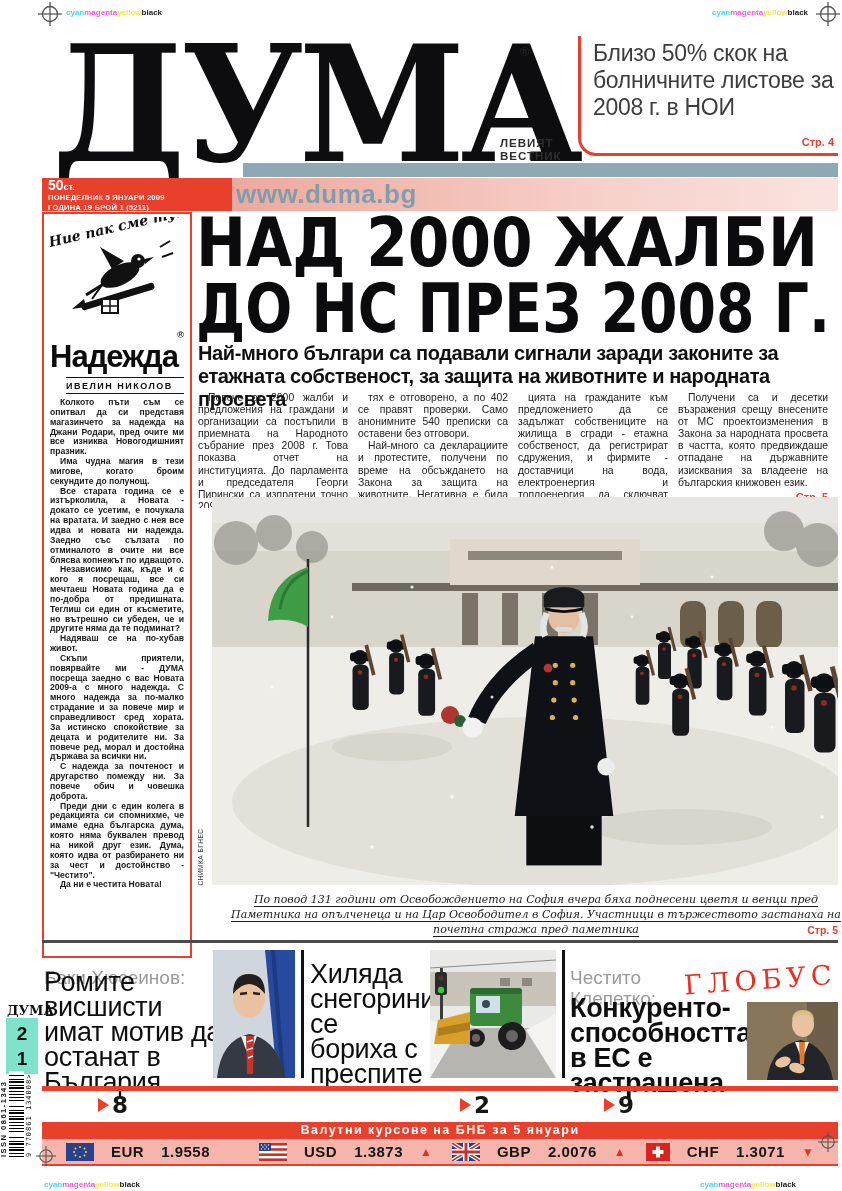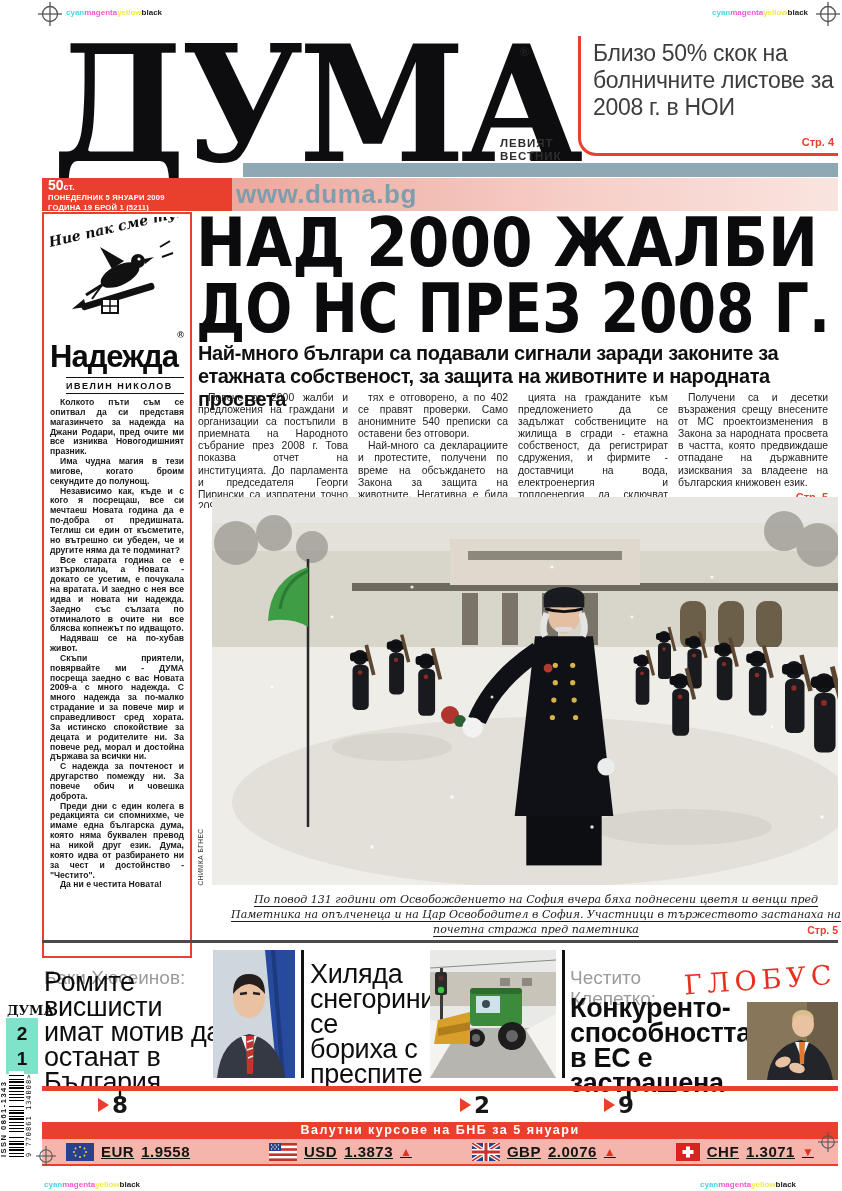--- a/index.html
+++ b/index.html
@@ -90,21 +90,21 @@
   .ptr { display:flex; align-items:center; gap:3px; top:1092px; }
   .ptr .tri { width:0; height:0; border-left:11px solid #e8402c; border-top:7px solid transparent; border-bottom:7px solid transparent; }
   .ptr .num { font-size:23px; font-weight:bold; color:#161616; font-family:"DejaVu Sans", sans-serif; }
   .pt1 { left:98px; } .pt2 { left:460px; } .pt3 { left:604px; }
 
   
   .curhdr { left:42px; top:1122px; width:796px; height:17px; background:#e8402c; color:#fff;
     text-align:center; font-size:12.5px; font-weight:bold; letter-spacing:1.5px; line-height:17px; }
   .curbar { left:42px; top:1139px; width:796px; height:27px; background:#f5b5ac;
     border-bottom:2px solid #e8402c; display:flex; align-items:center; justify-content:space-between; padding:0 24px; }
-  .curitem { display:flex; align-items:center; gap:7px;text-decoration:underline; }
+  .curitem { display:flex; align-items:center; gap:17px; }
   .curtext { font-size:15px; font-weight:bold; color:#151515; letter-spacing:0.5px; }
   .curarrow { color:#e8301f; font-size:12px; width:12px; }
 
   
   .brand-sm { left:7px; top:1003px; font-family:"DejaVu Serif", serif; font-weight:bold; font-size:13px; color:#0d0d0f; }
   .mintbox { left:6px; top:1018px; width:32px; height:56px; background:#7fe2cb; text-align:center; padding-top:3px; }
   .mintbox div { font-size:19px; font-weight:bold; line-height:25px; color:#111; }
   .barcode { left:-22px; top:1092px; width:86px; height:44px; transform:rotate(-90deg); }
   .issn { font-size:7.5px; font-weight:bold; letter-spacing:1.5px; color:#111; }
   .stripes { height:15px; margin:1px 0;
@@ -177,22 +177,22 @@
         <line x1="110" y1="30" x2="120" y2="24" stroke="#111" stroke-width="2"></line>
         <line x1="112" y1="40" x2="123" y2="36" stroke="#111" stroke-width="2"></line>
       </g>
     </svg>
     <div class="edit-reg">®</div>
     <div class="edit-title">Надежда</div>
     <div class="edit-author">ИВЕЛИН НИКОЛОВ</div>
     <div class="edit-text">
       <p>Колкото пъти съм се опитвал да си представя магазинчето за надежда на Джани Родари, пред очите ми все изниква Новогодишният празник.</p>
       <p>Има чудна магия в тези мигове, когато броим секундите до полунощ.</p>
+      <p>Все старата година се е изтърколила, а Новата - докато се усетим, е почукала на вратата. И заедно с нея все идва и новата ни надежда. Заедно със сълзата по отминалото в очите ни все блясва копнежът по идващото.</p>
       <p>Независимо как, къде и с кого я посрещаш, все си мечтаеш Новата година да е по-добра от предишната. Теглиш си един от късметите, но вътрешно си убеден, че и другите няма да те подминат?</p>
-      <p>Все старата година се е изтърколила, а Новата - докато се усетим, е почукала на вратата. И заедно с нея все идва и новата ни надежда. Заедно със сълзата по отминалото в очите ни все блясва копнежът по идващото.</p>
       <p>Надяваш се на по-хубав живот.</p>
       <p>Скъпи приятели, повярвайте ми - ДУМА посреща заедно с вас Новата 2009-а с много надежда. С много надежда за по-малко страдание и за повече мир и справедливост сред хората. За истинско спокойствие за децата и родителите ни. За повече ред, морал и достойна държава за всички ни.</p>
       <p>С надежда за почтеност и другарство помежду ни. За повече обич и човешка доброта.</p>
       <p>Преди дни с един колега в редакцията си спомнихме, че имаме една българска дума, която няма буквален превод на никой друг език. Дума, която идва от разбирането ни за чест и достойнство - "Честито".</p>
       <p>Да ни е честита Новата!</p>
     </div>
   </div>
 
   <svg class="abs headline" width="646" height="132" viewBox="0 0 646 132">
     <text x="0" y="56" textLength="622" lengthAdjust="spacingAndGlyphs">НАД 2000 ЖАЛБИ</text>

